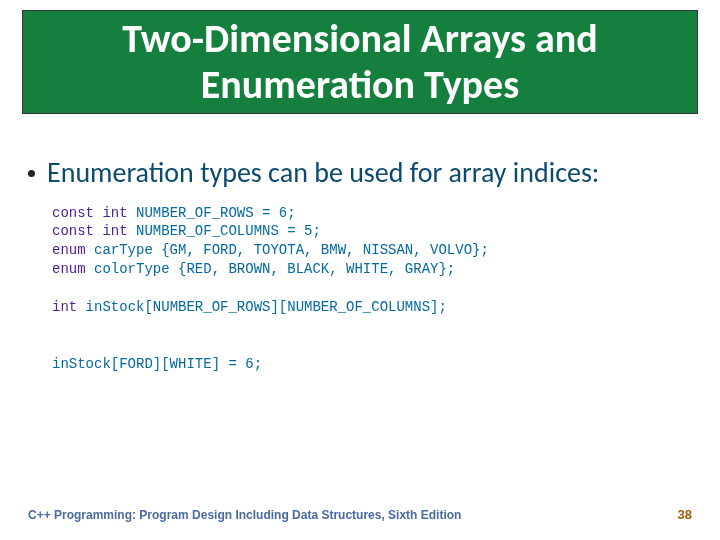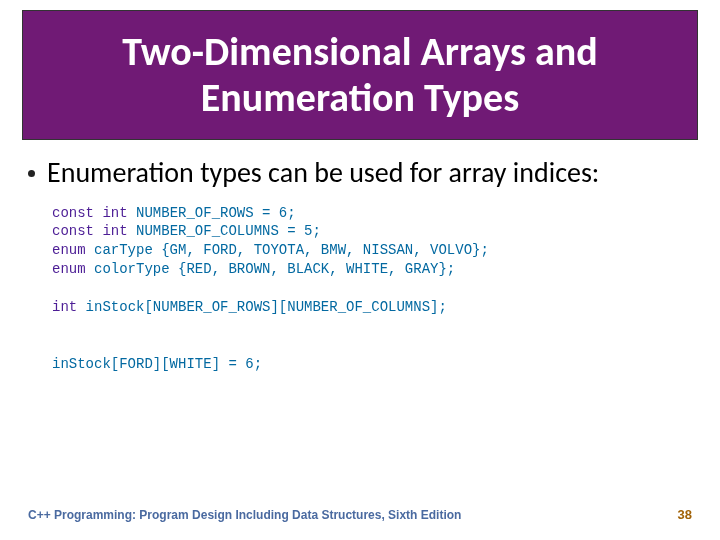--- a/index.html
+++ b/index.html
@@ -1,22 +1,22 @@
 <!DOCTYPE html>
 <html><head>
 <meta charset="utf-8">
 <style>
   * { margin: 0; padding: 0; box-sizing: border-box; }
   html, body { width: 720px; height: 540px; overflow: hidden; font-family: Calibri, Arial, sans-serif; background: #fff; }
   .slide { width: 720px; height: 540px; position: relative; background: #fff; }
   .title-box {
     position: absolute;
     top: 10px; left: 22px; right: 22px;
-    height: 130px;
-    background: #701a75;
+    height: 104px;
+    background: #15803d;
     border: 1px solid #333;
     display: flex;
     align-items: center;
     justify-content: center;
     text-align: center;
     padding: 8px 20px;
   }
   .title-box h1 {
     color: #fff;
     font-size: 40px;
@@ -31,21 +31,21 @@
   .bullet-row {
     display: flex;
     align-items: flex-start;
     margin: 6px 0 14px 0;
   }
   .bullet-dot {
     width: 7px; height: 7px; border-radius: 50%;
     background: #222; margin-top: 14px; margin-right: 12px; flex: 0 0 auto;
   }
   .bullet-text {
-    font-size: 28px; color: #000000; line-height: 1.2;
+    font-size: 28px; color: #0c4a6e; line-height: 1.2;
     font-family: Calibri, Arial, sans-serif;
   }
   .code-block {
     margin-left: 24px;
     margin-top: 2px;
     font-family: "Courier New", Courier, monospace;
     font-size: 14px;
     color: #222;
     line-height: 1.35;
     white-space: pre;

